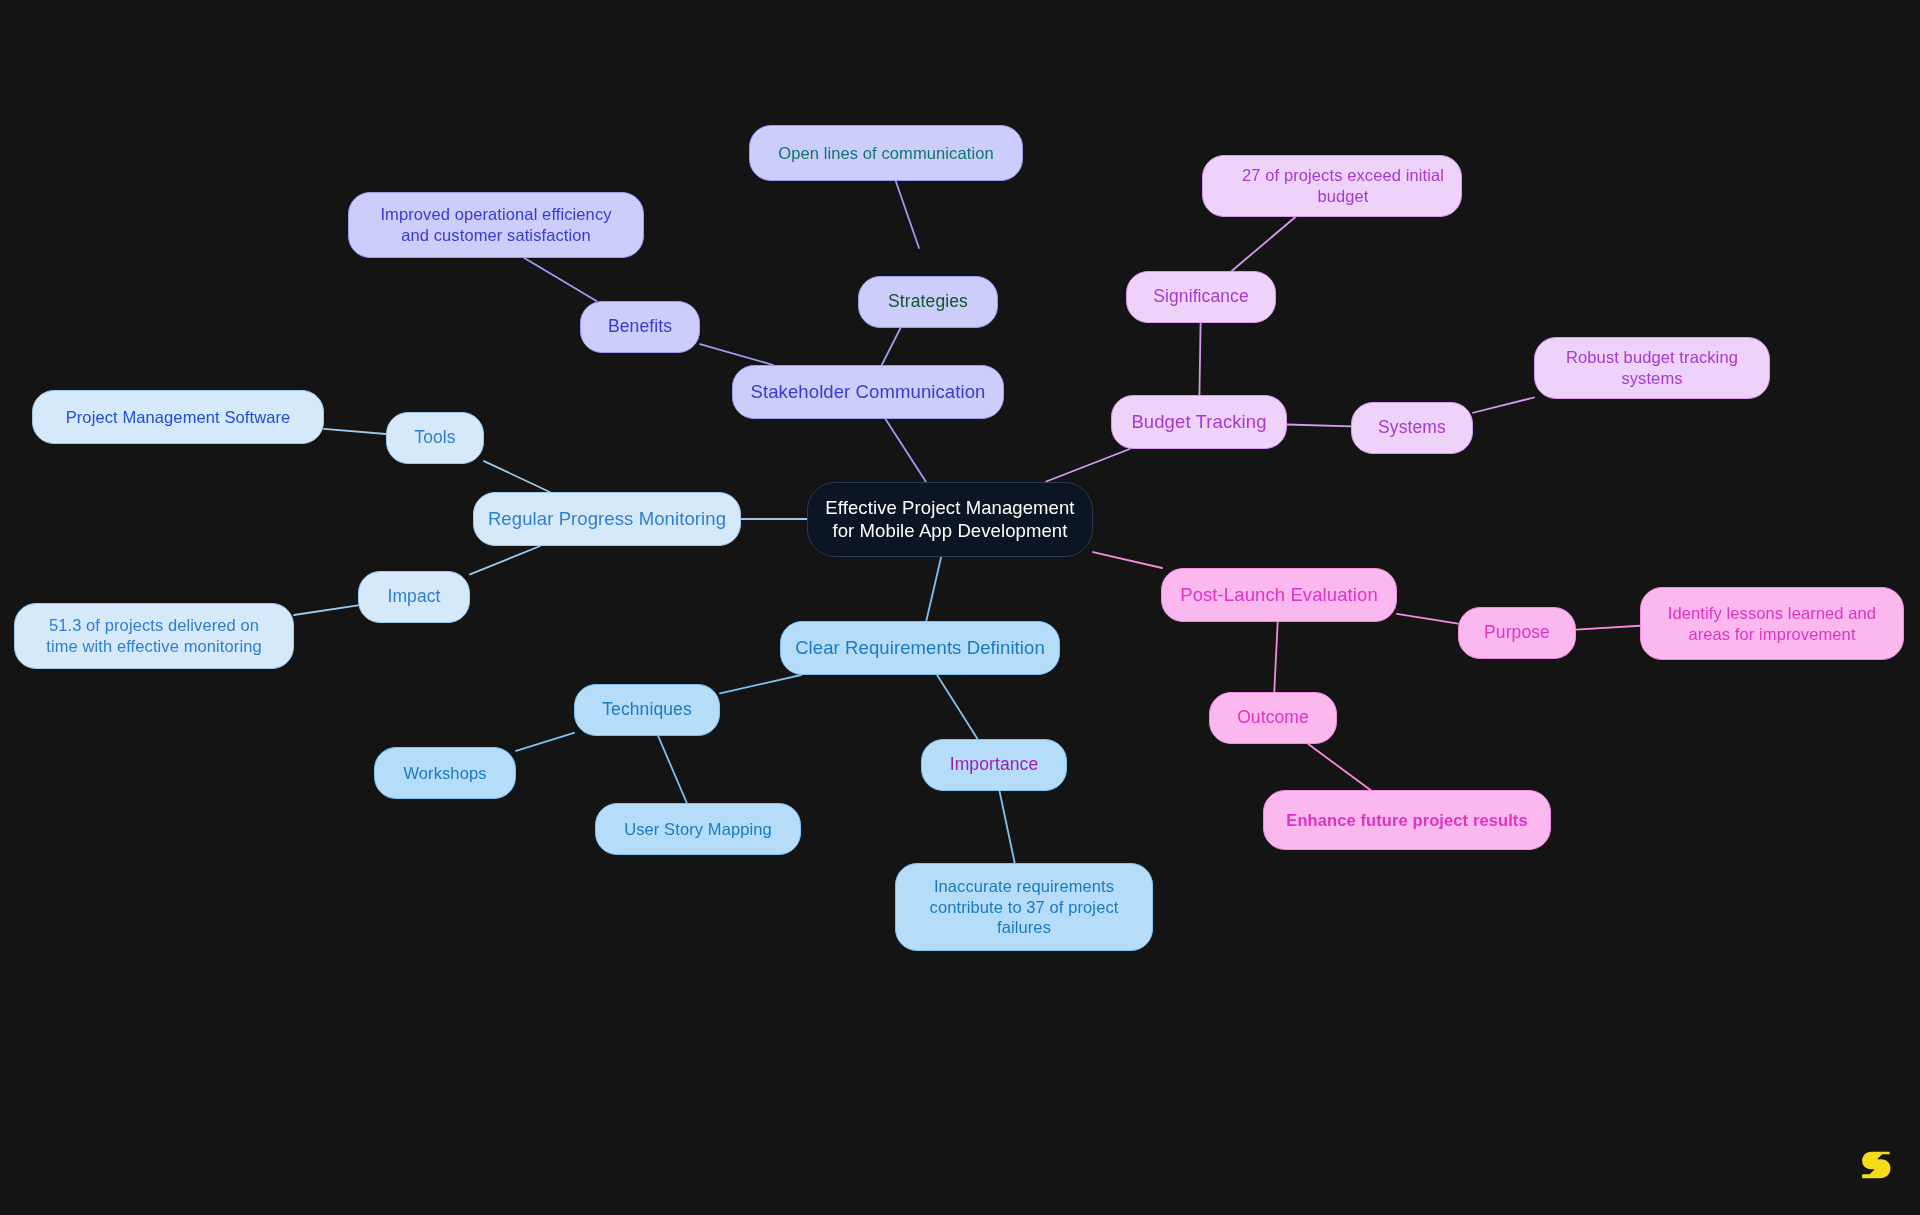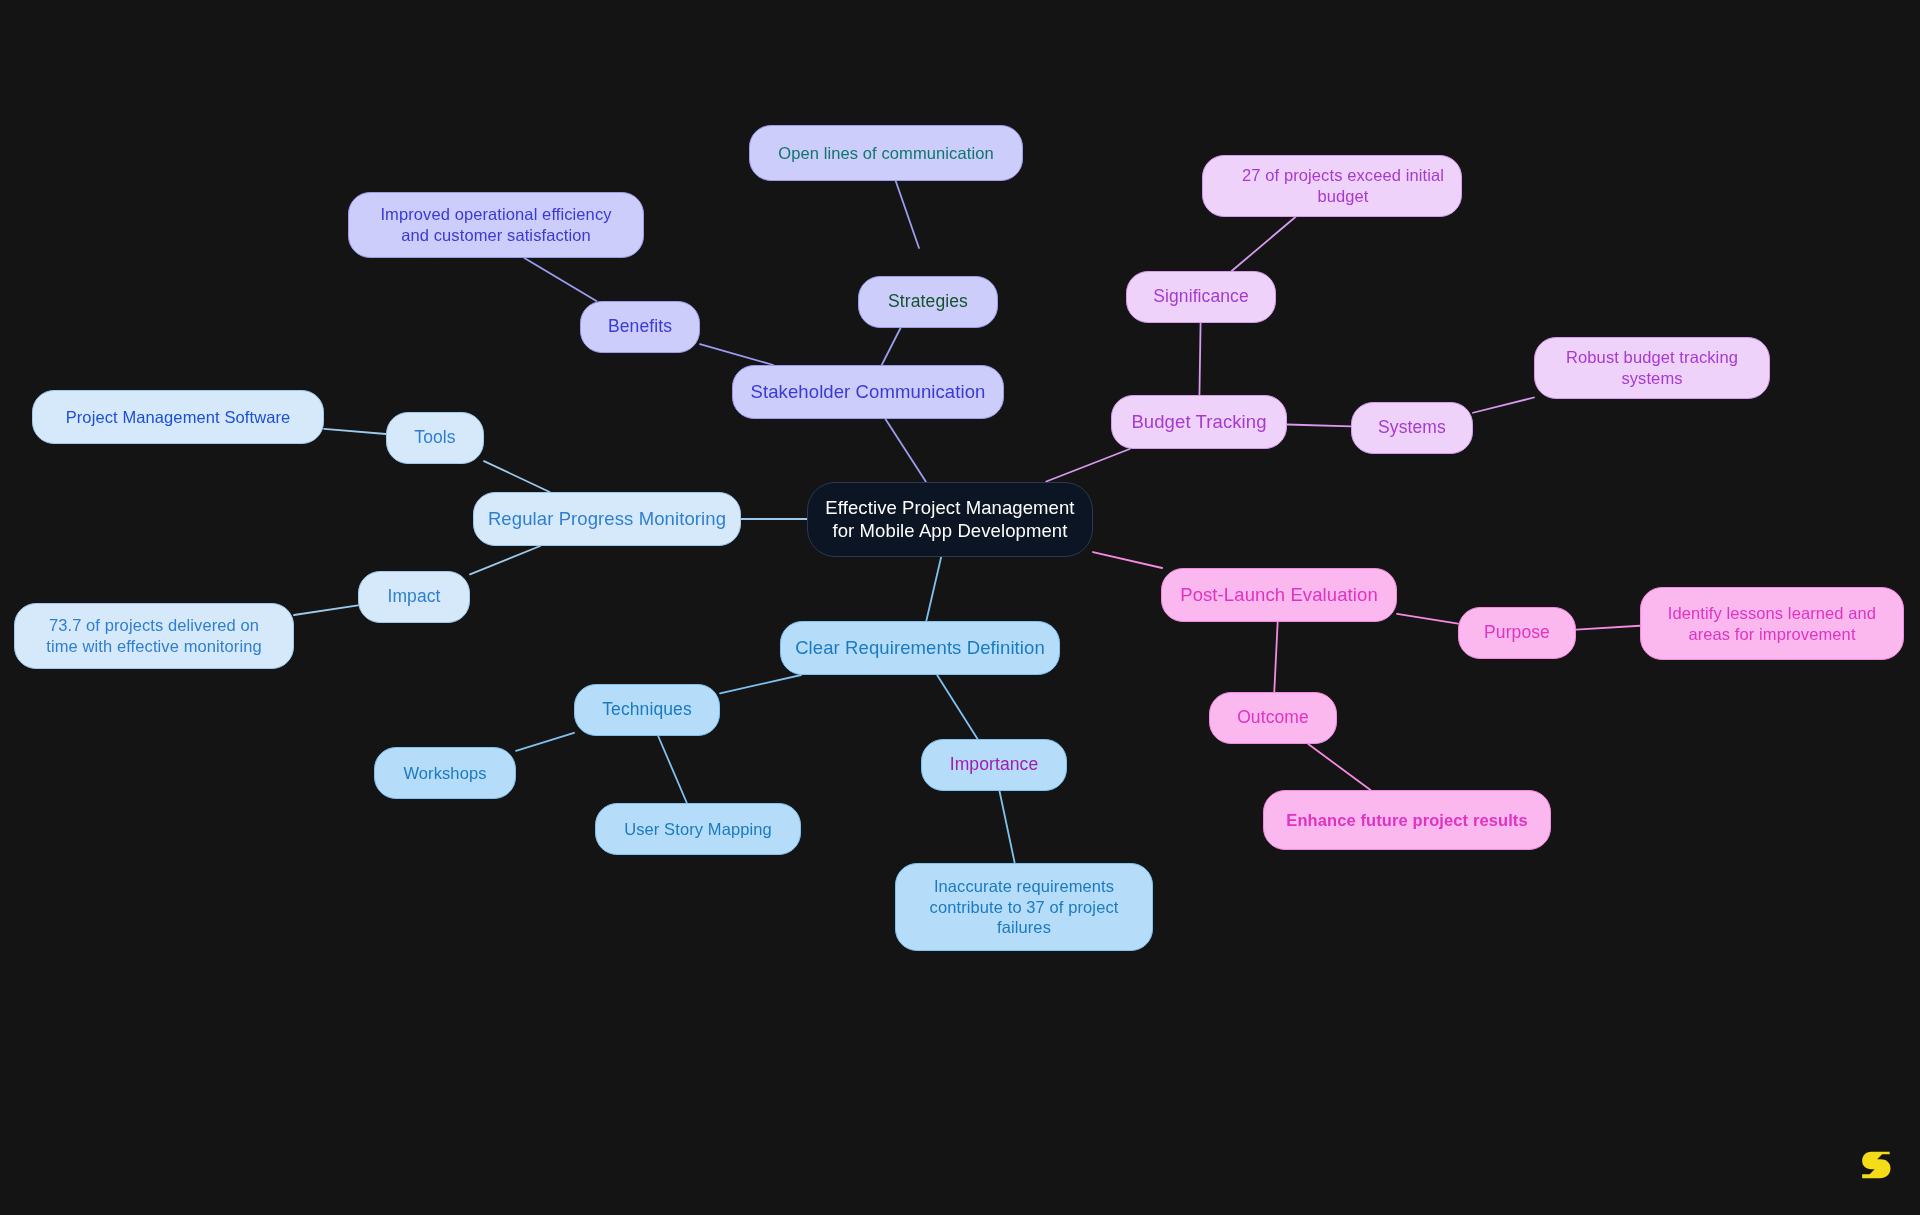--- a/index.html
+++ b/index.html
@@ -107,21 +107,21 @@
       <div class="node lvl1" style="left: 1161px; top: 568px; width: 236px; height: 54px; background: rgb(251, 184, 239); color: rgb(224, 51, 192); border: 1px solid rgb(245, 138, 224);"><span>Post-Launch Evaluation</span></div>
       <div class="node lvl2" style="left: 1458px; top: 607px; width: 118px; height: 52px; background: rgb(251, 184, 239); color: rgb(224, 51, 192); border: 1px solid rgb(245, 138, 224);"><span>Purpose</span></div>
       <div class="node lvl3" style="left: 1640px; top: 587px; width: 264px; height: 73px; background: rgb(251, 184, 239); color: rgb(224, 51, 192); border: 1px solid rgb(245, 138, 224);"><span>Identify lessons learned and
 areas for improvement</span></div>
       <div class="node lvl2" style="left: 1209px; top: 692px; width: 128px; height: 52px; background: rgb(251, 184, 239); color: rgb(224, 51, 192); border: 1px solid rgb(245, 138, 224);"><span>Outcome</span></div>
       <div class="node lvl3" style="left: 1263px; top: 790px; width: 288px; height: 60px; background: rgb(251, 184, 239); color: rgb(224, 51, 192); border: 1px solid rgb(245, 138, 224); font-weight: bold;"><span>Enhance future project results</span></div>
       <div class="node lvl1" style="left: 473px; top: 492px; width: 268px; height: 54px; background: rgb(214, 233, 251); color: rgb(47, 127, 208); border: 1px solid rgb(156, 201, 236);"><span>Regular Progress Monitoring</span></div>
       <div class="node lvl2" style="left: 386px; top: 412px; width: 98px; height: 52px; background: rgb(214, 233, 251); color: rgb(47, 127, 208); border: 1px solid rgb(156, 201, 236);"><span>Tools</span></div>
       <div class="node lvl3" style="left: 32px; top: 390px; width: 292px; height: 54px; background: rgb(214, 233, 251); color: #1d4ed8; border: 1px solid rgb(156, 201, 236);"><span>Project Management Software</span></div>
       <div class="node lvl2" style="left: 358px; top: 571px; width: 112px; height: 52px; background: rgb(214, 233, 251); color: rgb(47, 127, 208); border: 1px solid rgb(156, 201, 236);"><span>Impact</span></div>
-      <div class="node lvl3" style="left: 14px; top: 603px; width: 280px; height: 66px; background: rgb(214, 233, 251); color: rgb(47, 127, 208); border: 1px solid rgb(156, 201, 236);"><span>73.7 of projects delivered on
+      <div class="node lvl3" style="left: 14px; top: 603px; width: 280px; height: 66px; background: rgb(214, 233, 251); color: rgb(47, 127, 208); border: 1px solid rgb(156, 201, 236);"><span>51.3 of projects delivered on
 time with effective monitoring</span></div>
       <div class="node lvl1" style="left: 780px; top: 621px; width: 280px; height: 54px; background: rgb(181, 221, 250); color: rgb(28, 122, 192); border: 1px solid rgb(127, 194, 239);"><span>Clear Requirements Definition</span></div>
       <div class="node lvl2" style="left: 574px; top: 684px; width: 146px; height: 52px; background: rgb(181, 221, 250); color: rgb(28, 122, 192); border: 1px solid rgb(127, 194, 239);"><span>Techniques</span></div>
       <div class="node lvl3" style="left: 374px; top: 747px; width: 142px; height: 52px; background: rgb(181, 221, 250); color: rgb(28, 122, 192); border: 1px solid rgb(127, 194, 239);"><span>Workshops</span></div>
       <div class="node lvl3" style="left: 595px; top: 803px; width: 206px; height: 52px; background: rgb(181, 221, 250); color: rgb(28, 122, 192); border: 1px solid rgb(127, 194, 239);"><span>User Story Mapping</span></div>
       <div class="node lvl2" style="left: 921px; top: 739px; width: 146px; height: 52px; background: rgb(181, 221, 250); color: #a21caf; border: 1px solid rgb(127, 194, 239);"><span>Importance</span></div>
       <div class="node lvl3" style="left: 895px; top: 863px; width: 258px; height: 88px; background: rgb(181, 221, 250); color: rgb(28, 122, 192); border: 1px solid rgb(127, 194, 239);"><span>Inaccurate requirements
 contribute to 37 of project
 failures</span></div>
     </div>

